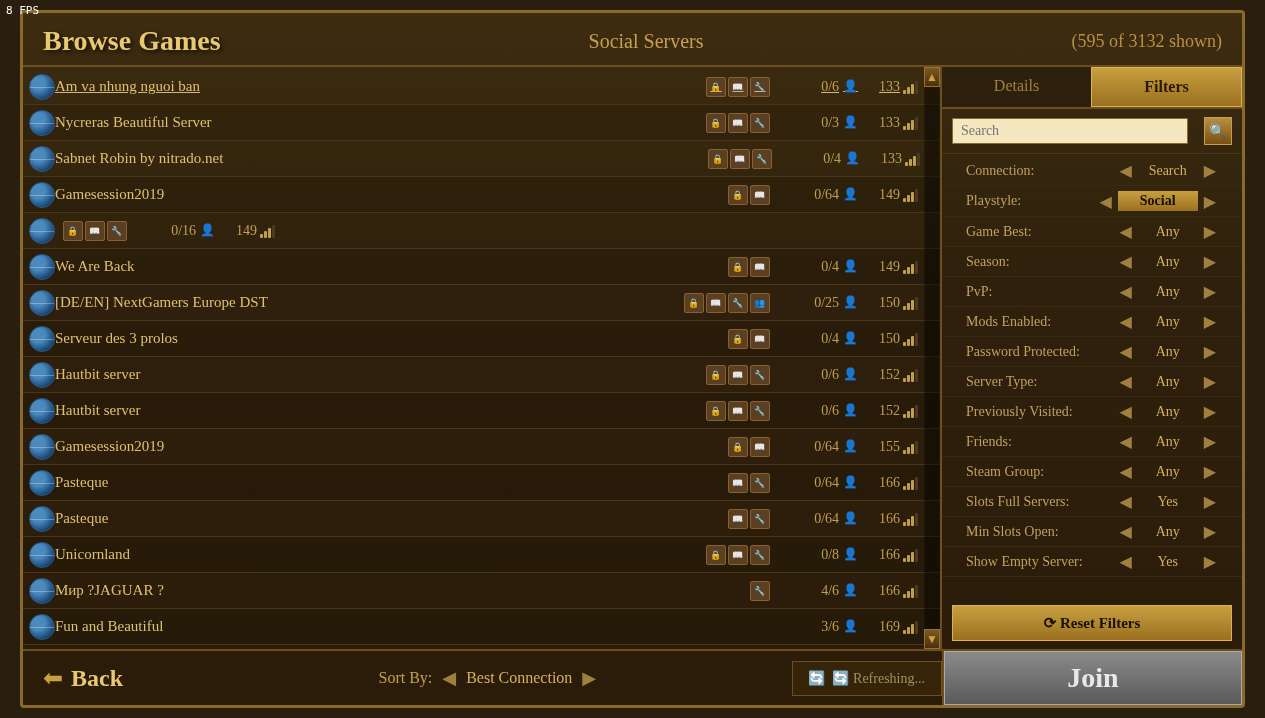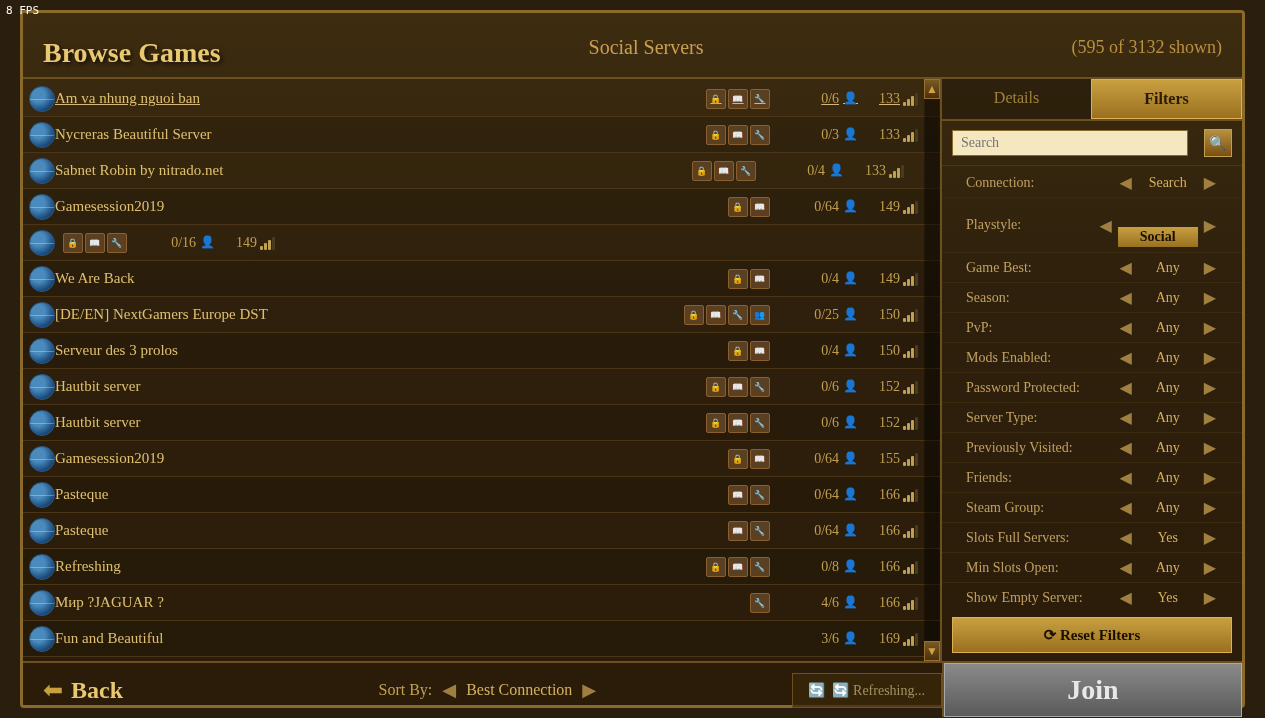--- a/index.html
+++ b/index.html
@@ -43,21 +43,20 @@
       justify-content: space-between;
       padding: 12px 20px 8px;
       border-bottom: 2px solid #6b4f1e;
     }
     .title {
       font-size: 28px;
       color: #e8c870;
       font-weight: bold;
       text-shadow: 2px 2px 4px rgba(0,0,0,0.7);
       font-family: 'Palatino Linotype', serif;
-      margin-top: 12px;
     }
     .subtitle {
       font-size: 20px;
       color: #c8a050;
       font-family: 'Palatino Linotype', serif;
     }
     .count-text {
       font-size: 18px;
       color: #b89040;
       font-family: 'Palatino Linotype', serif;
@@ -279,21 +278,20 @@
 
     .filter-value-highlight {
       background: linear-gradient(180deg, #c8a040 0%, #9a7020 100%);
       color: #1a1000;
       padding: 2px 8px;
       min-width: 80px;
       text-align: center;
       font-size: 14px;
       font-family: 'Palatino Linotype', serif;
       font-weight: bold;
-      margin-top: 24px;
     }
 
     
     .reset-btn {
       margin: 8px 10px;
       padding: 8px 0;
       background: linear-gradient(180deg, #c8a040 0%, #9a7020 100%);
       border: 1px solid #e0b050;
       color: #1a1000;
       font-size: 15px;
@@ -509,21 +507,21 @@
             <div class="server-ping">
               <span>133</span>
               <div class="ping-bars">
                 <div class="ping-bar" style="height: 4px;"></div>
                 <div class="ping-bar" style="height: 7px;"></div>
                 <div class="ping-bar" style="height: 10px;"></div>
                 <div class="ping-bar" style="height: 13px; background: rgb(74, 58, 32);"></div>
               </div>
             </div>
           </div>
-          <div class="server-row" style="padding-right: 36px;">
+          <div class="server-row" style="padding-right: 20px;">
             <div class="globe-icon"></div>
             <span class="server-name">Sabnet Robin by nitrado.net</span>
             <div class="server-icons">
               <div class="icon-badge" style="font-size: 9px;">🔒</div>
               <div class="icon-badge" style="font-size: 9px;">📖</div>
               <div class="icon-badge" style="font-size: 9px;">🔧</div>
             </div>
             <div class="server-players">
               <span>0/4</span>
               <span class="player-icon">👤</span>
@@ -747,21 +745,21 @@
               <div class="ping-bars">
                 <div class="ping-bar" style="height: 4px;"></div>
                 <div class="ping-bar" style="height: 7px;"></div>
                 <div class="ping-bar" style="height: 10px;"></div>
                 <div class="ping-bar" style="height: 13px; background: rgb(74, 58, 32);"></div>
               </div>
             </div>
           </div>
           <div class="server-row" style="padding-right: 22px;">
             <div class="globe-icon"></div>
-            <span class="server-name">Refreshing</span>
+            <span class="server-name">Unicornland</span>
             <div class="server-icons">
               <div class="icon-badge" style="font-size: 9px;">🔒</div>
               <div class="icon-badge" style="font-size: 9px;">📖</div>
               <div class="icon-badge" style="font-size: 9px;">🔧</div>
             </div>
             <div class="server-players">
               <span>0/8</span>
               <span class="player-icon">👤</span>
             </div>
             <div class="server-ping">

